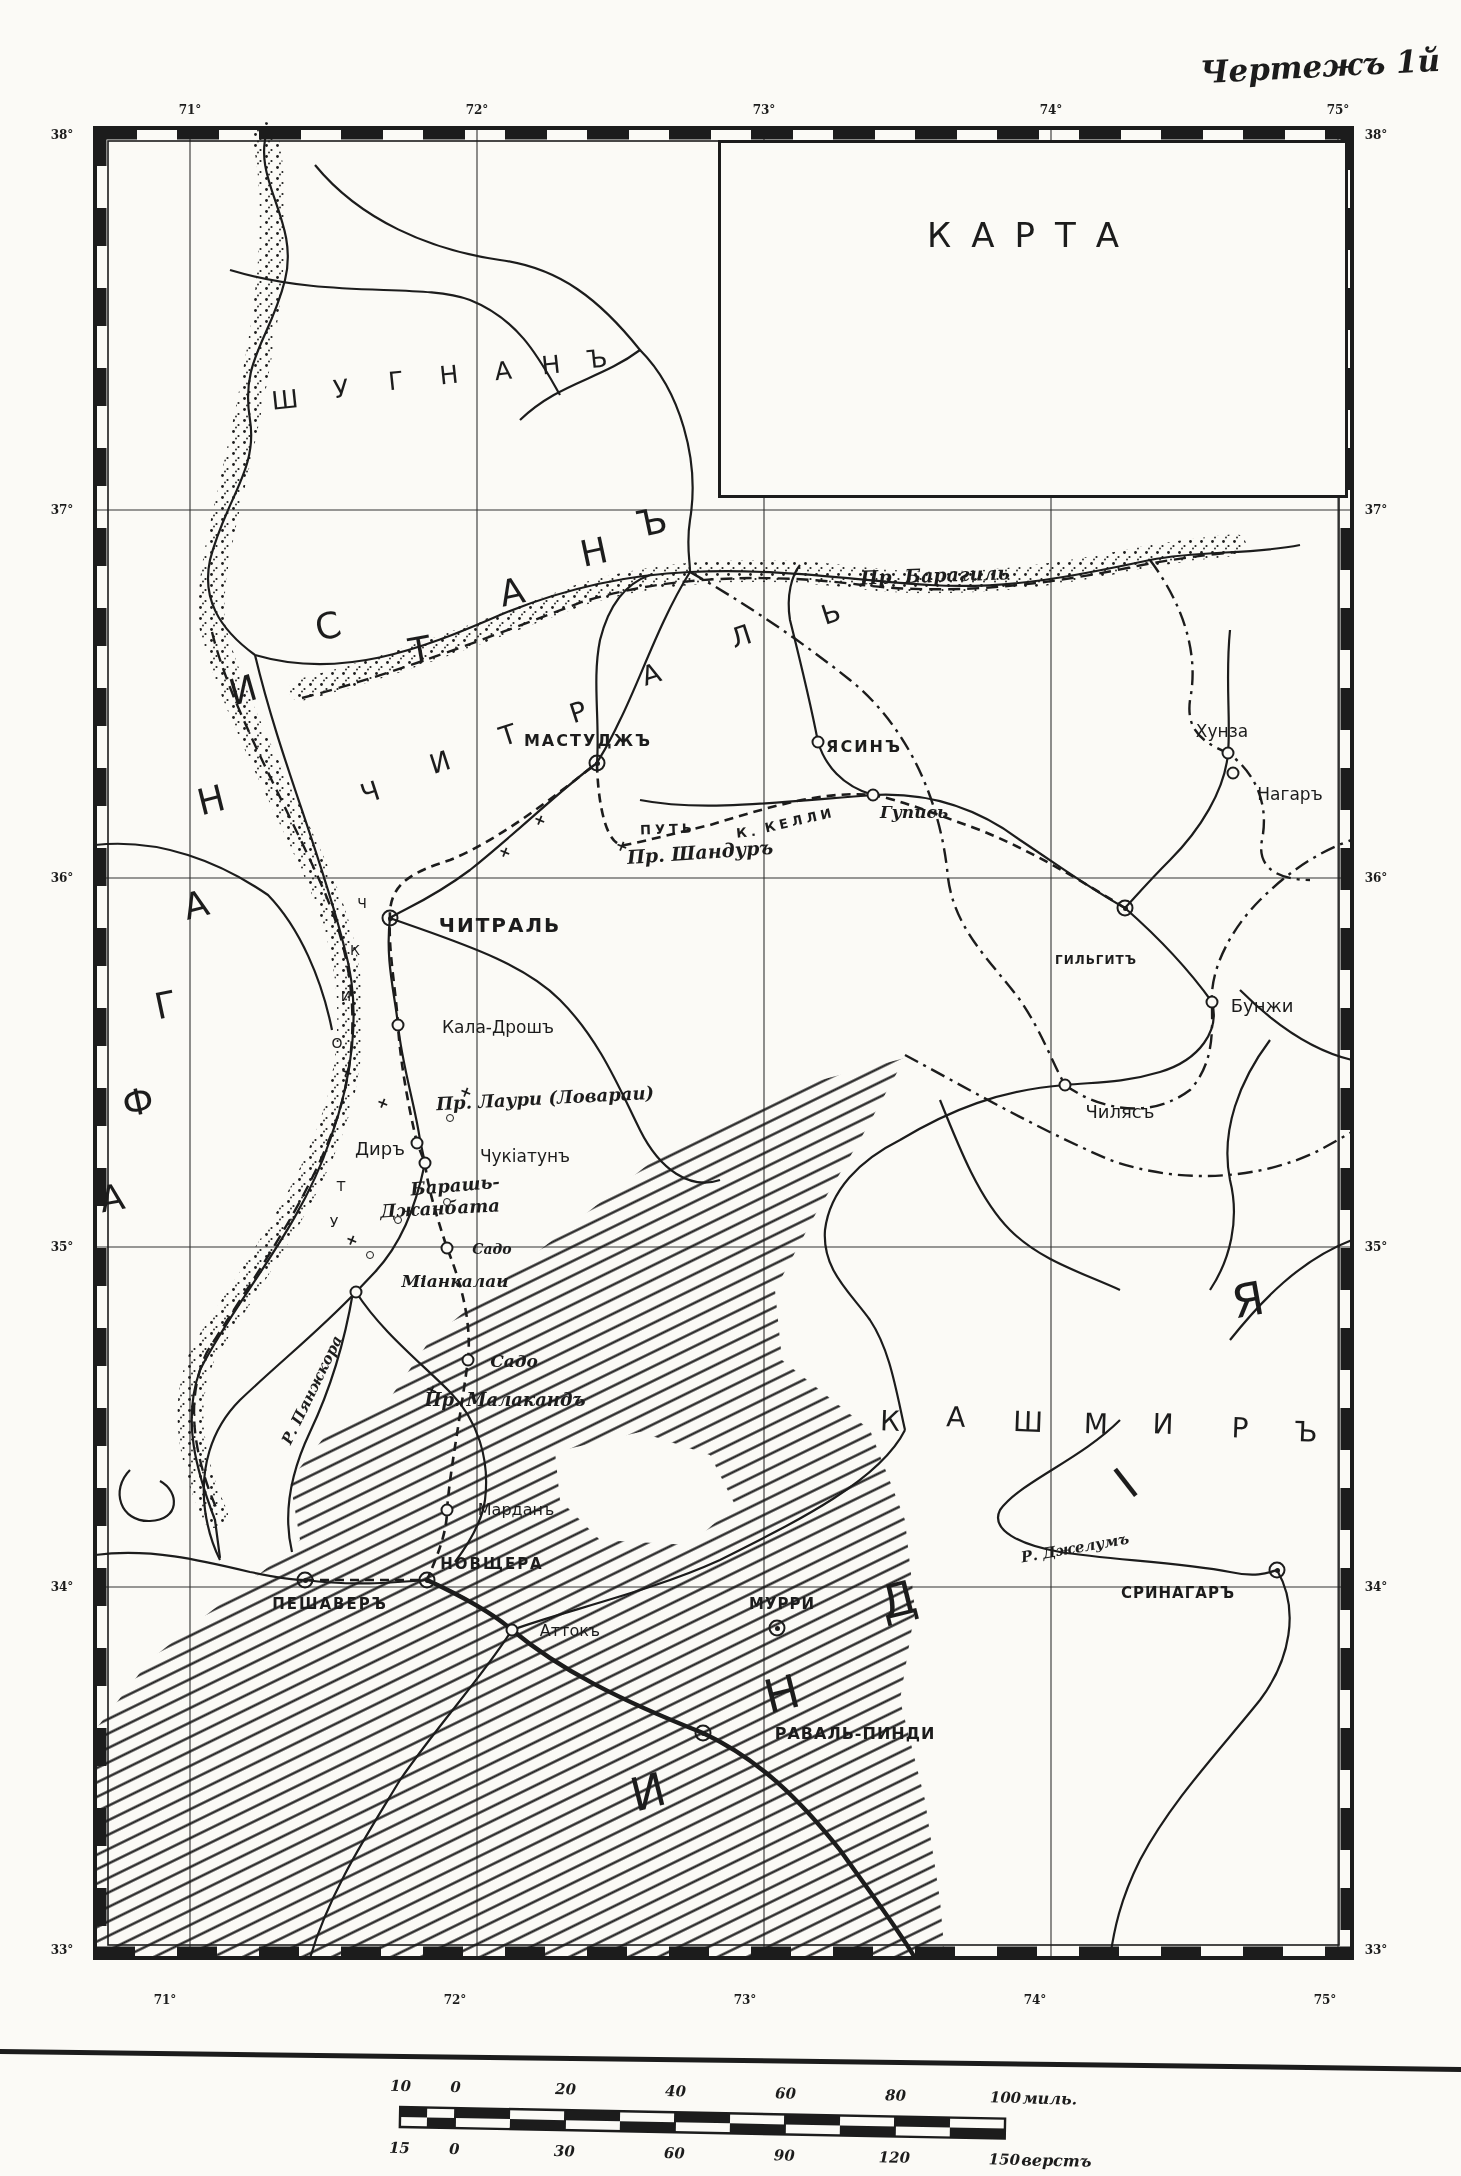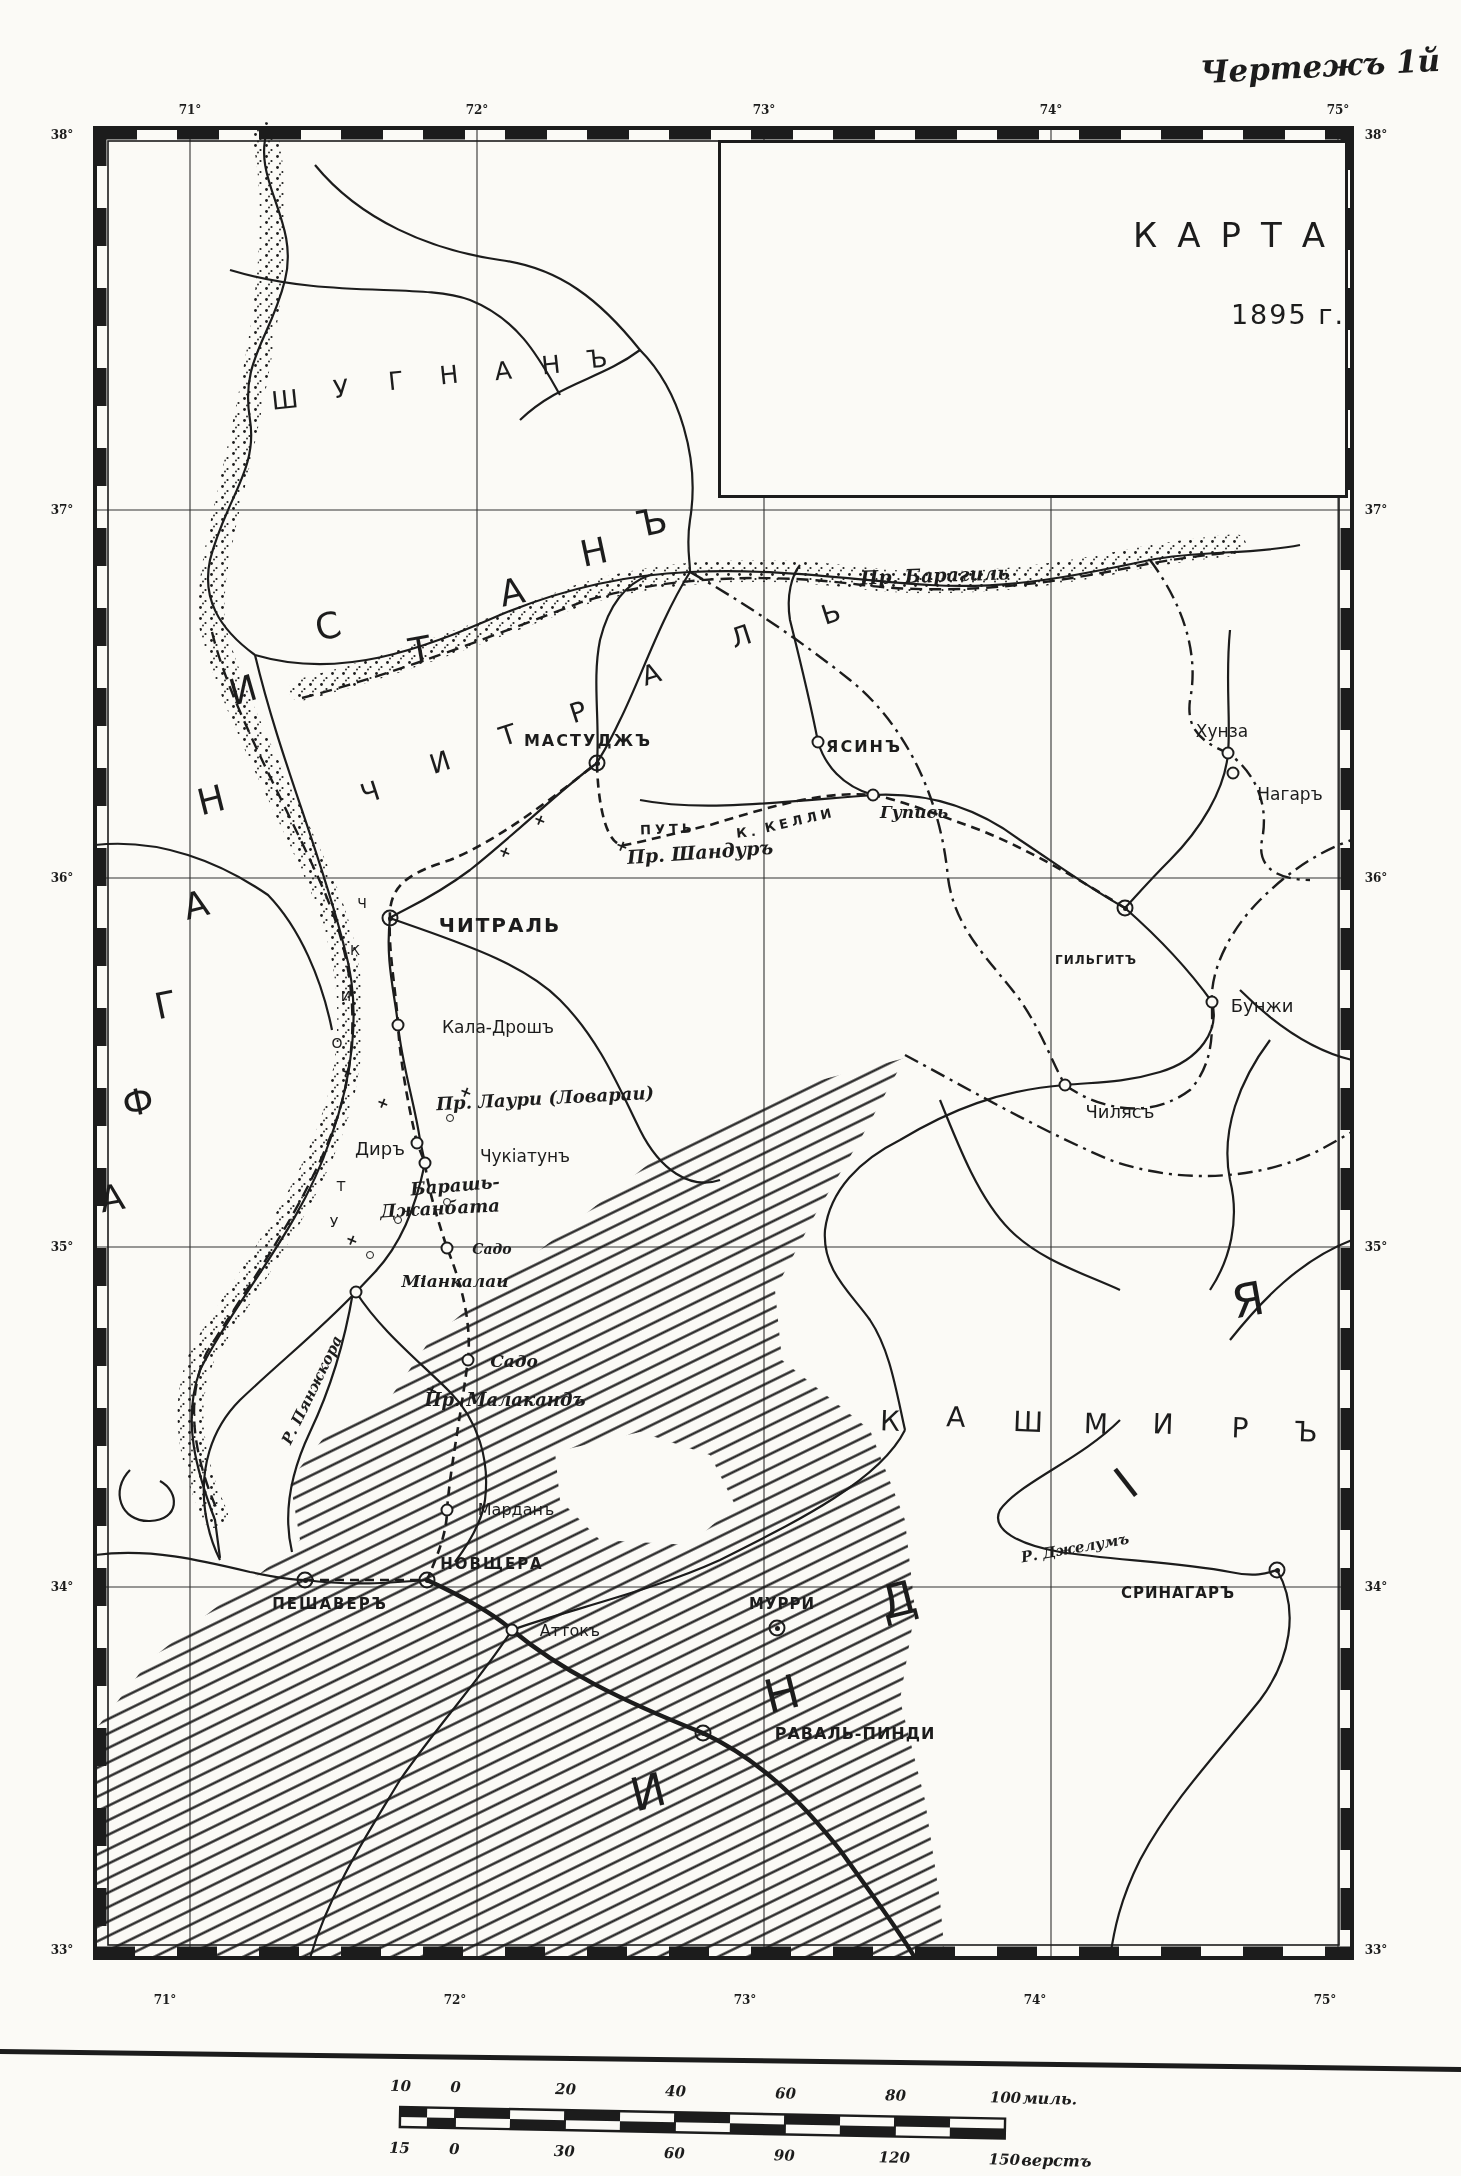--- a/index.html
+++ b/index.html
@@ -18,21 +18,21 @@
   .marker-bullseye::after{content:"";position:absolute;left:50%;top:50%;width:5px;height:5px;background:#1c1c1c;
       border-radius:50%;transform:translate(-50%,-50%);}
   .marker-circle{position:absolute;width:9px;height:9px;border:2.2px solid #1c1c1c;border-radius:50%;
       background:#fbfaf6;transform:translate(-50%,-50%);}
   .marker-camp{position:absolute;width:6px;height:6px;border:1.8px solid #1c1c1c;border-radius:50%;
       background:#fbfaf6;transform:translate(-50%,-50%);}
   .cross{position:absolute;font-size:15px;font-weight:bold;transform:translate(-50%,-50%) rotate(22deg);}
   .gridlabel{position:absolute;transform:translate(-50%,-50%);font-family:"DejaVu Serif","Liberation Serif",serif;
       font-weight:bold;font-size:12px;}
   .title-box{position:absolute;left:718px;top:140px;width:630px;height:358px;background:#fbfaf6;
-      border:3px solid #1c1c1c;box-sizing:border-box;text-align:right;}
+      border:3px solid #1c1c1c;box-sizing:border-box;text-align:center;}
   .title-l1{margin-top:72px;font-size:34px;letter-spacing:20px;font-weight:500;}
   .title-l2{margin-top:52px;font-size:26px;letter-spacing:4px;font-weight:500;}
   .title-l3{margin-top:44px;font-size:27px;font-weight:500;letter-spacing:2px;}
   .corner-note{position:absolute;left:1190px;top:48px;width:260px;text-align:center;
       font-family:"DejaVu Serif","Liberation Serif",serif;font-style:italic;font-weight:bold;
       font-size:31px;transform:rotate(-3deg);}
   .bottom-rule{position:absolute;left:-6px;top:2058px;width:1480px;height:5px;background:#1c1c1c;
       transform:rotate(0.7deg);}
   .scalebar-wrap{position:absolute;left:0;top:0;transform:rotate(1.1deg);transform-origin:400px 2118px;}
   .scalenum{position:absolute;transform:translate(-50%,-50%);
@@ -171,21 +171,20 @@
           <line x1="785" y1="2107" x2="785" y2="2127"></line>
         <line x1="895" y1="2107" x2="895" y2="2127"></line>
       </g>
     </g>
   </svg>
 
   <div class="corner-note">Чертежъ 1й</div>
 
   <div class="title-box">
     <div class="title-l1">КАРТА</div>
-    <div class="title-l3">1895 г.</div>
   </div>
 
   <div class="bottom-rule"></div>
 
   <div class="art" id="labels-layer" style="width:1461px;height:2176px;">
       <div class="marker-bullseye" style="left: 597px; top: 763px;"></div>
       <div class="lbl boldcaps" style="left: 588px; top: 740px; font-size: 16px;">МАСТУДЖЪ</div>
       <div class="marker-circle" style="left: 818px; top: 742px;"></div>
       <div class="lbl boldcaps" style="left: 864px; top: 746px; font-size: 16px;">ЯСИНЪ</div>
       <div class="marker-circle" style="left: 873px; top: 795px;"></div>

